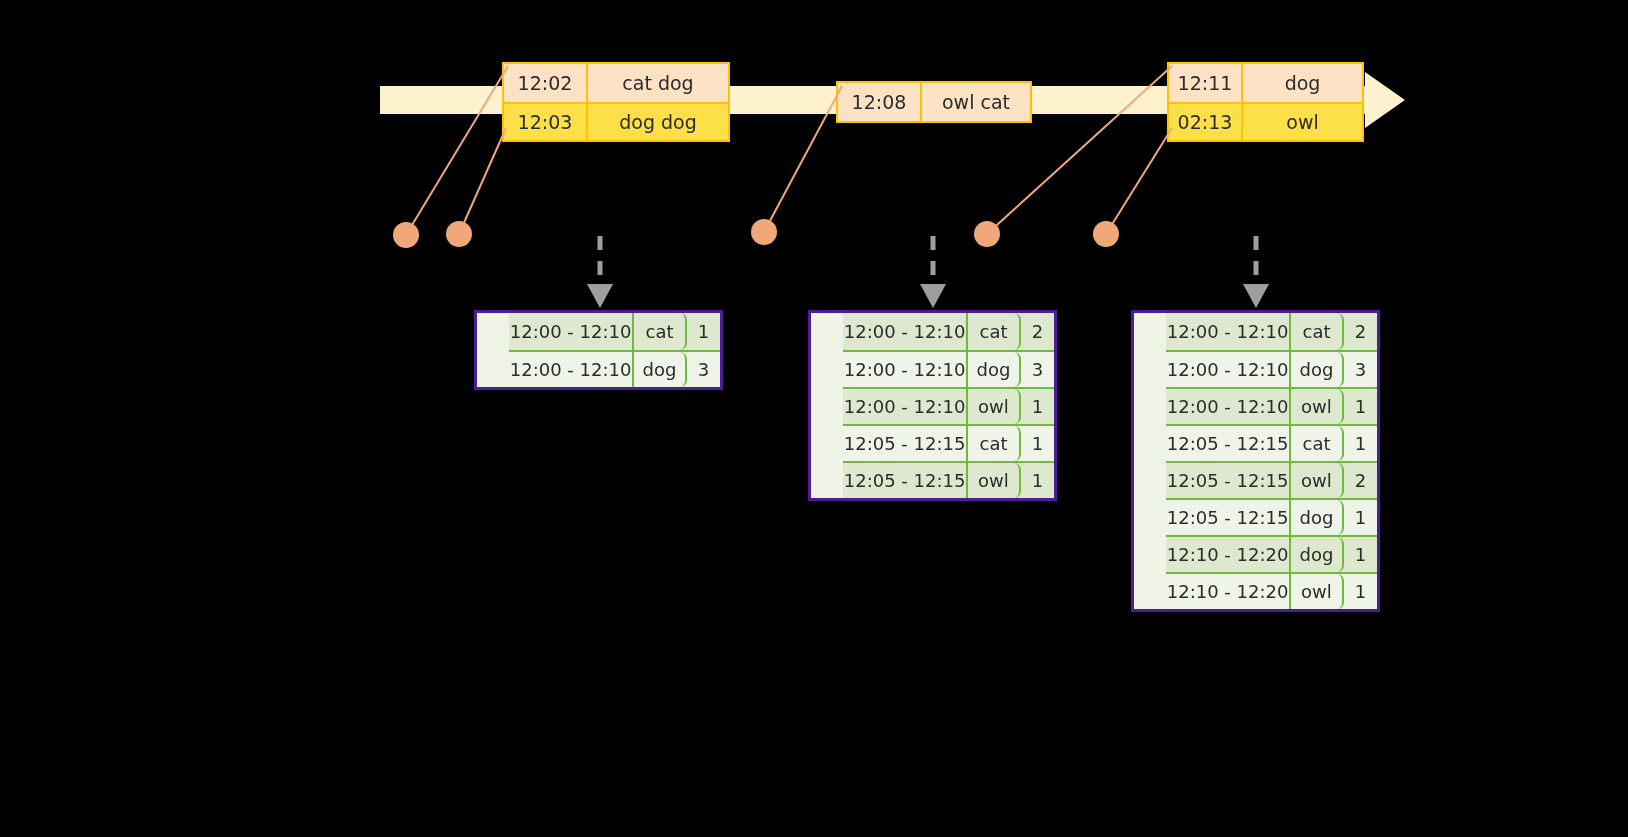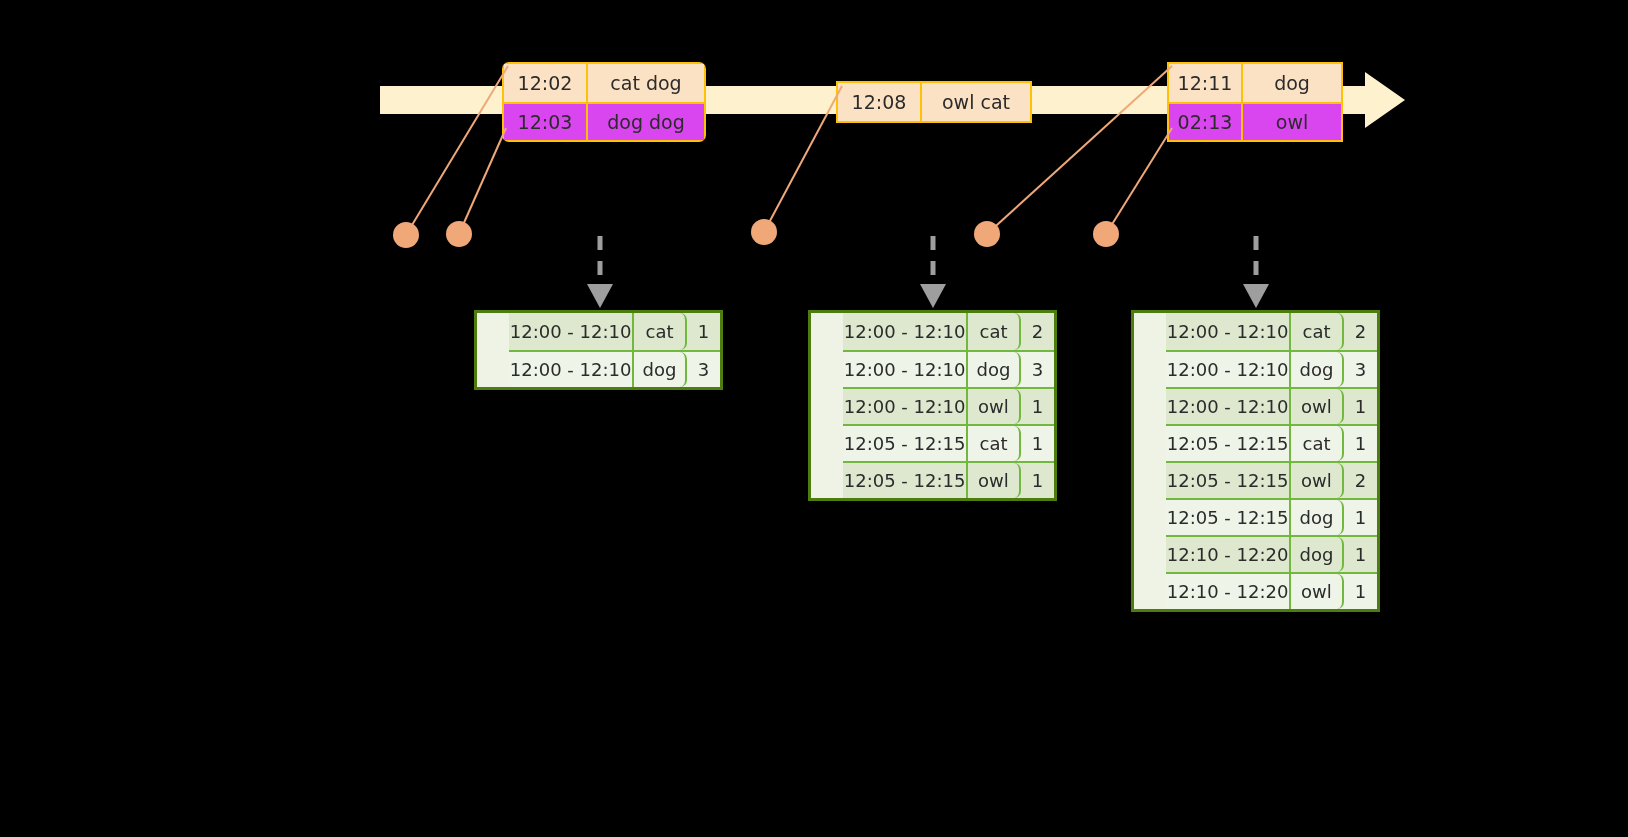--- a/index.html
+++ b/index.html
@@ -68,51 +68,51 @@
   .event-row.shade .ev-words {
     background: #fce2c4;
   }
   .ev-time, .ev-words {
     display: flex;
     align-items: center;
     justify-content: center;
     font-size: 19px;
     color: #2b2b2b;
     box-sizing: border-box;
-    background: #d946ef;
+    background: #fde047;
   }
   .ev-time {
     width: 84px;
     border-right: 2px solid #ffc107;
   }
   .ev-words {
     flex: 1;
   }
 
-  #event-box-1 { left: 502px; top: 62px; width: 204px; border-radius: 7px; }
+  #event-box-1 { left: 502px; top: 62px; width: 228px; }
   #event-box-1 .ev-words { width: 110px; }
   #event-box-2 { left: 836px; top: 81px; width: 196px; }
   #event-box-2 .ev-words { width: 110px; text-align: right; }
-  #event-box-3 { left: 1167px; top: 62px; width: 176px; }
+  #event-box-3 { left: 1167px; top: 62px; width: 197px; }
   #event-box-3 .ev-time { width: 74px; }
   #event-box-3 .ev-words { width: 98px; }
 
   
   #connectors {
     position: absolute;
     left: 0; top: 0;
     width: 1628px;
     height: 837px;
     pointer-events: none;
   }
 
   
   .result-table {
     position: absolute;
-    border: 3px solid #4d7c0f;
+    border: 3px solid #4c1d95;
     box-sizing: border-box;
     background: #eef3e6;
     padding-left: 32px;
   }
   .res-row {
     display: flex;
     height: 37px;
     box-sizing: border-box;
     background: #eff4e9;
   }

